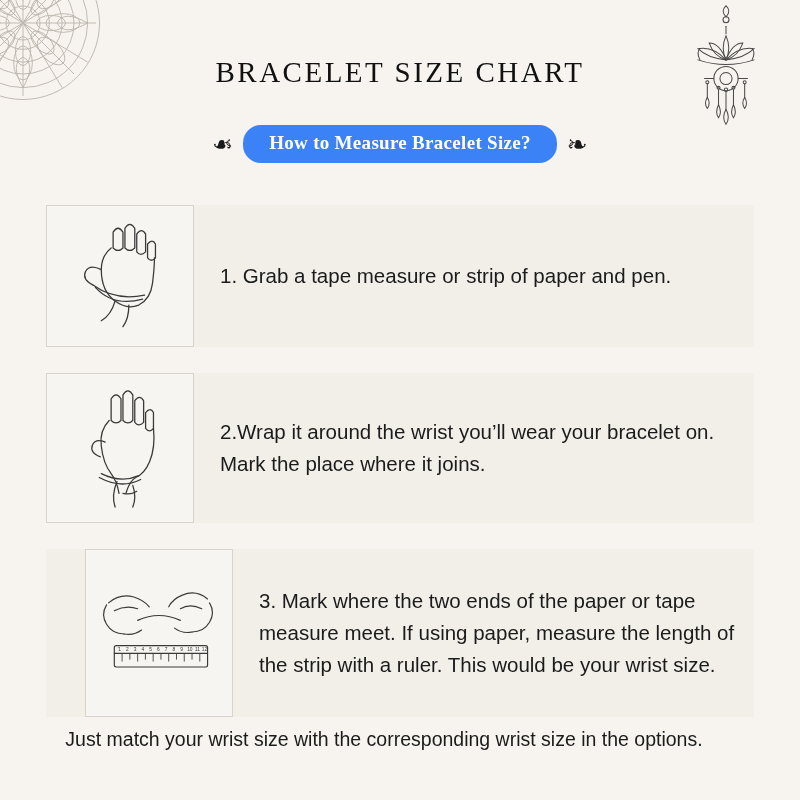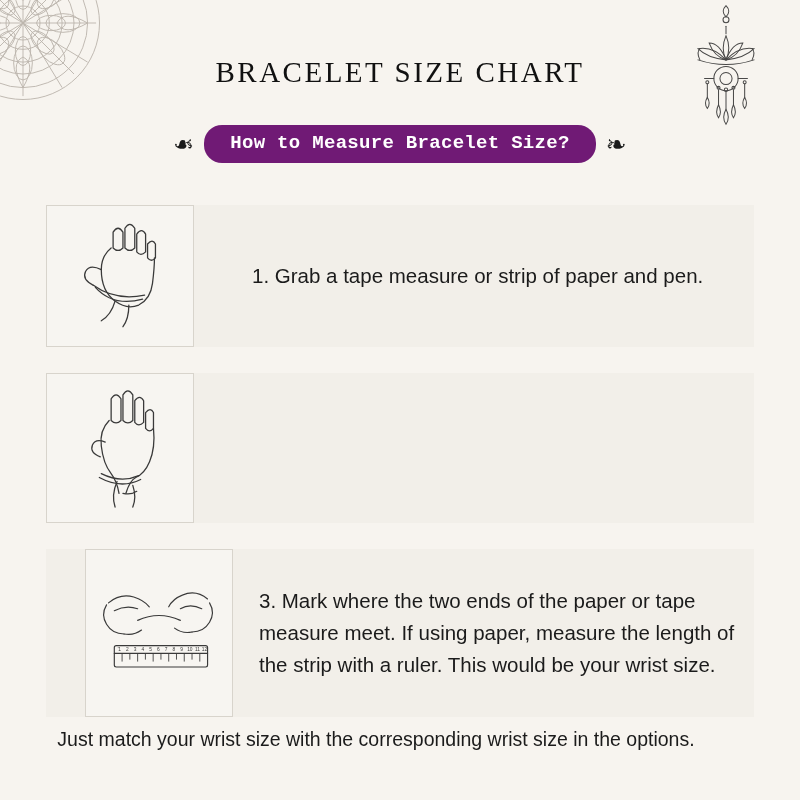--- a/index.html
+++ b/index.html
@@ -65,25 +65,25 @@
   }
   .flourish {
     font-family: "Liberation Serif", serif;
     font-size: 25px;
     color: #1a1a1a;
     line-height: 1;
     display: inline-block;
   }
   .flourish.left  { transform: scaleX(-1); }
   .pill {
-    background: #701a75;
+    background: #3b82f6;
     color: #ffffff;
     border-radius: 18px;
     padding: 7px 26px 9px 26px;
-    font-family: Liberation Mono, monospace;
+    font-family: Liberation Serif, serif;
     font-size: 19px;
     font-weight: 700;
     letter-spacing: 0.3px;
     white-space: nowrap;
   }
 
   
   .steps {
     position: absolute;
     top: 205px;
@@ -109,28 +109,28 @@
   }
   .step-text {
     flex: 1 1 auto;
     display: flex;
     align-items: center;
     padding: 6px 18px 6px 26px;
     font-size: 20.5px;
     line-height: 1.55;
     color: #1b1b1b;
   }
-  .step-1 { height: 142px; gap: 32px; }
+  .step-1 { height: 142px; }
   .step-2 { height: 150px; }
   .step-3 { height: 168px; padding-left: 39px; }
 
   
   .footer {
     position: absolute;
-    left: 0;
+    left: 8px;
     top: 728px;
     width: 752px;
     text-align: center;
     font-size: 19.5px;
     color: #1b1b1b;
   }
 </style>
 </head>
 <body>
 
@@ -269,20 +269,21 @@
           <path d="M99 46 q2 20 -4 34 q-5 12 -14 16 q-6 3 -10 16"></path>
           <path d="M50 60 q-10 -4 -13 3 q-3 8 8 12"></path>
           <path d="M46 92 q20 10 38 2"></path>
           <path d="M44 96 q22 12 42 2"></path>
           <path d="M68 112 q8 2 14 -2"></path>
           <path d="M62 100 q-6 14 -2 26"></path>
           <path d="M78 104 q4 12 0 22"></path>
         </g>
       </svg>
     </div>
+    <div class="step-text">2.Wrap it around the wrist you’ll wear your bracelet on. Mark the place where it joins.</div>
   </div>
 
   <div class="step step-3">
     <div class="step-figure">
       <svg viewBox="0 0 140 150" width="136" height="146">
         <g stroke="#3a3a3a" fill="none" stroke-width="1.2" stroke-linecap="round" stroke-linejoin="round">
 
           <path d="M18 44 q12 -10 26 -6 q10 3 16 10"></path>
           <path d="M24 52 q12 -6 24 -2"></path>
           <path d="M16 46 q-6 10 0 20 q6 10 18 10"></path>

